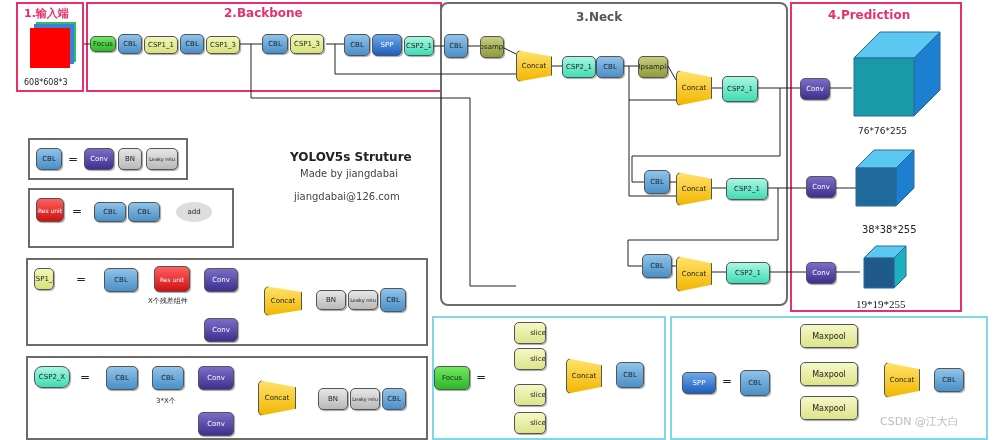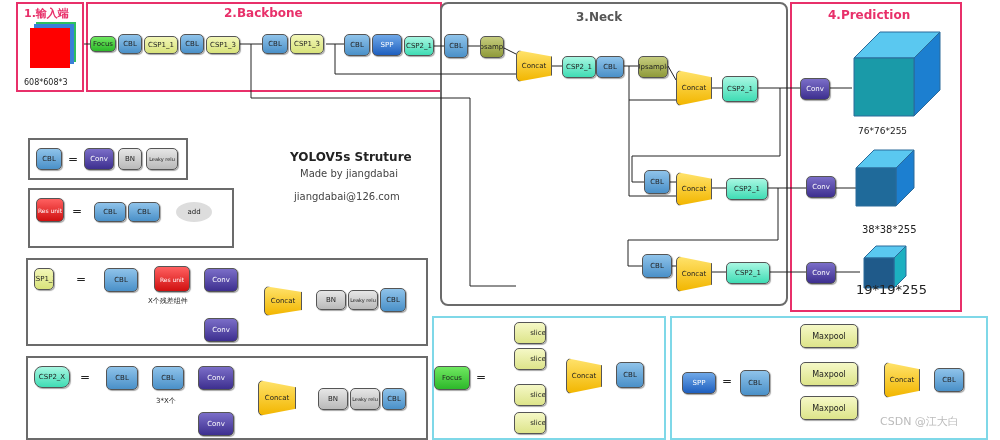--- a/index.html
+++ b/index.html
@@ -171,21 +171,21 @@
   <polygon points="44,22 62,4 62,42 44,60" fill="#1c7fd0" stroke="#2a6a9a"></polygon>
   <polygon points="4,22 44,22 44,60 4,60" fill="#1f6a9a" stroke="#2a6a9a"></polygon>
 </svg>
 <div class="txt" style="left:862px;top:224px;font-size:10px;">38*38*255</div>
 
 <svg class="cube" style="left:860px;top:242px;" width="50" height="50">
   <polygon points="4,16 16,4 46,4 34,16" fill="#5ac8f0" stroke="#2a6a9a"></polygon>
   <polygon points="34,16 46,4 46,34 34,46" fill="#1cb0c0" stroke="#2a6a9a"></polygon>
   <polygon points="4,16 34,16 34,46 4,46" fill="#1f5a8a" stroke="#2a6a9a"></polygon>
 </svg>
-<div class="txt" style="left:856px;top:282px;font-size:13px;">19*19*255</div>
+<div class="txt" style="left:856px;top:298px;font-size:11px;font-family:Liberation Serif, serif;">19*19*255</div>
 
 <div style="position:absolute;left:290px;top:150px;font-size:12px;font-weight:bold;color:#222;white-space:nowrap;">YOLOV5s Struture</div>
 <div style="position:absolute;left:300px;top:168px;font-size:10px;color:#444;white-space:nowrap;">Made by jiangdabai</div>
 <div style="position:absolute;left:294px;top:191px;font-size:10px;color:#444;white-space:nowrap;">jiangdabai@126.com</div>
 
 <div class="panel" style="left:28px;top:138px;width:160px;height:42px;"></div>
 <div class="blk cbl" style="left:36px;top:148px;width:26px;height:22px;">CBL</div>
 <div class="eq" style="left:68px;top:152px;">=</div>
 <div class="blk conv" style="left:84px;top:148px;width:30px;height:22px;">Conv</div>
 <div class="blk bn" style="left:118px;top:148px;width:24px;height:22px;">BN</div>

